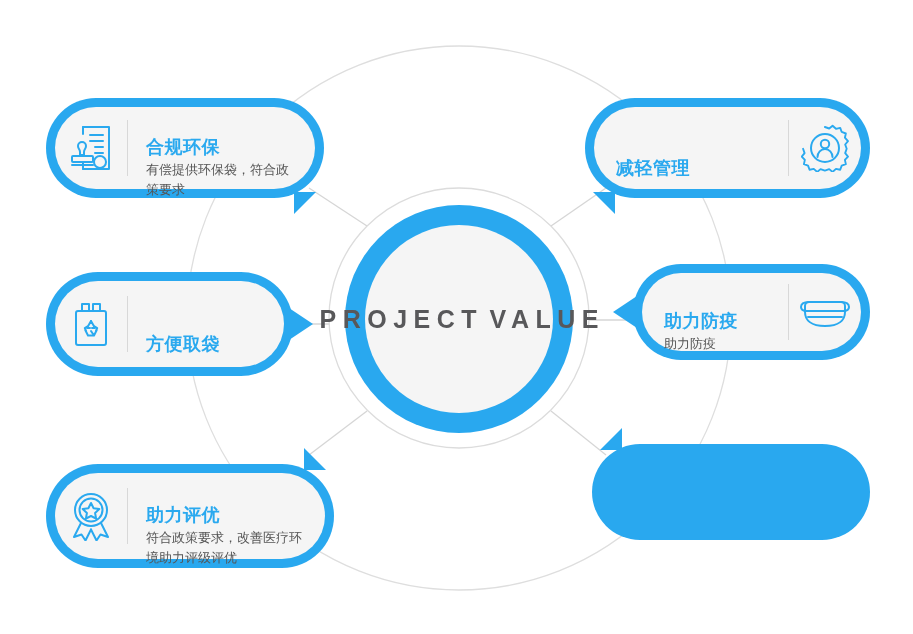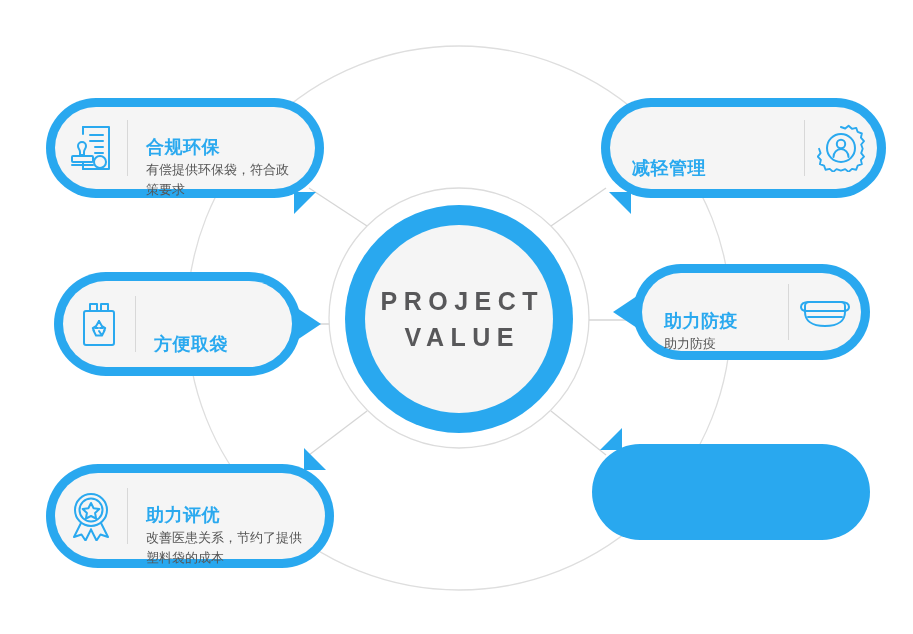--- a/index.html
+++ b/index.html
@@ -38,21 +38,21 @@
     align-items: center;
     justify-content: center;
     box-sizing: border-box;
   }
   .hub-inner {
     width: 188px;
     height: 188px;
     border-radius: 50%;
     background: #f5f5f5;
     display: flex;
-    flex-direction: column;
+    flex-direction: row;
     align-items: center;
     justify-content: center;
   }
   .hub-line {
     color: #58585a;
     font-size: 25px;
     font-weight: bold;
     letter-spacing: 6.5px;
     line-height: 1.45;
     text-indent: 6.5px;
@@ -164,22 +164,22 @@
   
   .tail-tl {
     left: 8px;
     top: -16px;
     border-right: 22px solid #29a8ef;
     border-top: 22px solid transparent;
   }
 
   
   #card-compliance { left: 46px;  top: 98px;  width: 278px; height: 100px; }
-  #card-manage     { left: 601px; top: 98px;  width: 285px; height: 100px; }
-  #card-bag        { left: 54px;  top: 272px; width: 247px; height: 104px; }
+  #card-manage     { left: 585px; top: 98px;  width: 285px; height: 100px; }
+  #card-bag        { left: 46px;  top: 272px; width: 247px; height: 104px; }
   #card-epidemic   { left: 633px; top: 264px; width: 237px; height: 96px;  }
   #card-rating     { left: 46px;  top: 464px; width: 288px; height: 104px; }
   #card-cost       { left: 592px; top: 444px; width: 278px; height: 96px;  }
 
   svg.ico { display: block; }
 </style>
 </head>
 <body>
 
 <div id="canvas">
@@ -298,21 +298,21 @@
           <circle cx="23" cy="19" r="16"></circle>
           <circle cx="23" cy="19" r="11.5"></circle>
           <path d="M23 12 l2.6 5.2 5.7 .8 -4.2 4 1 5.7 -5.1 -2.7 -5.1 2.7 1 -5.7 -4.2 -4 5.7 -.8 z"></path>
           <path d="M13 32 L6 46 l7.5 -2.5 4 6 5.5 -11"></path>
           <path d="M33 32 L40 46 l-7.5 -2.5 -4 6 -5.5 -11"></path>
         </svg>
       </div>
       <div class="divider"></div>
       <div class="card-text">
         <div class="card-title">助力评优</div>
-        <div class="card-desc">改善医患关系，节约了提供塑料袋的成本</div>
+        <div class="card-desc">符合政策要求，改善医疗环境助力评级评优</div>
       </div>
     </div>
   </div>
 
   <div class="card right" id="card-cost">
     <div class="tail tail-tl"></div>
   </div>
 
 </div>
 

